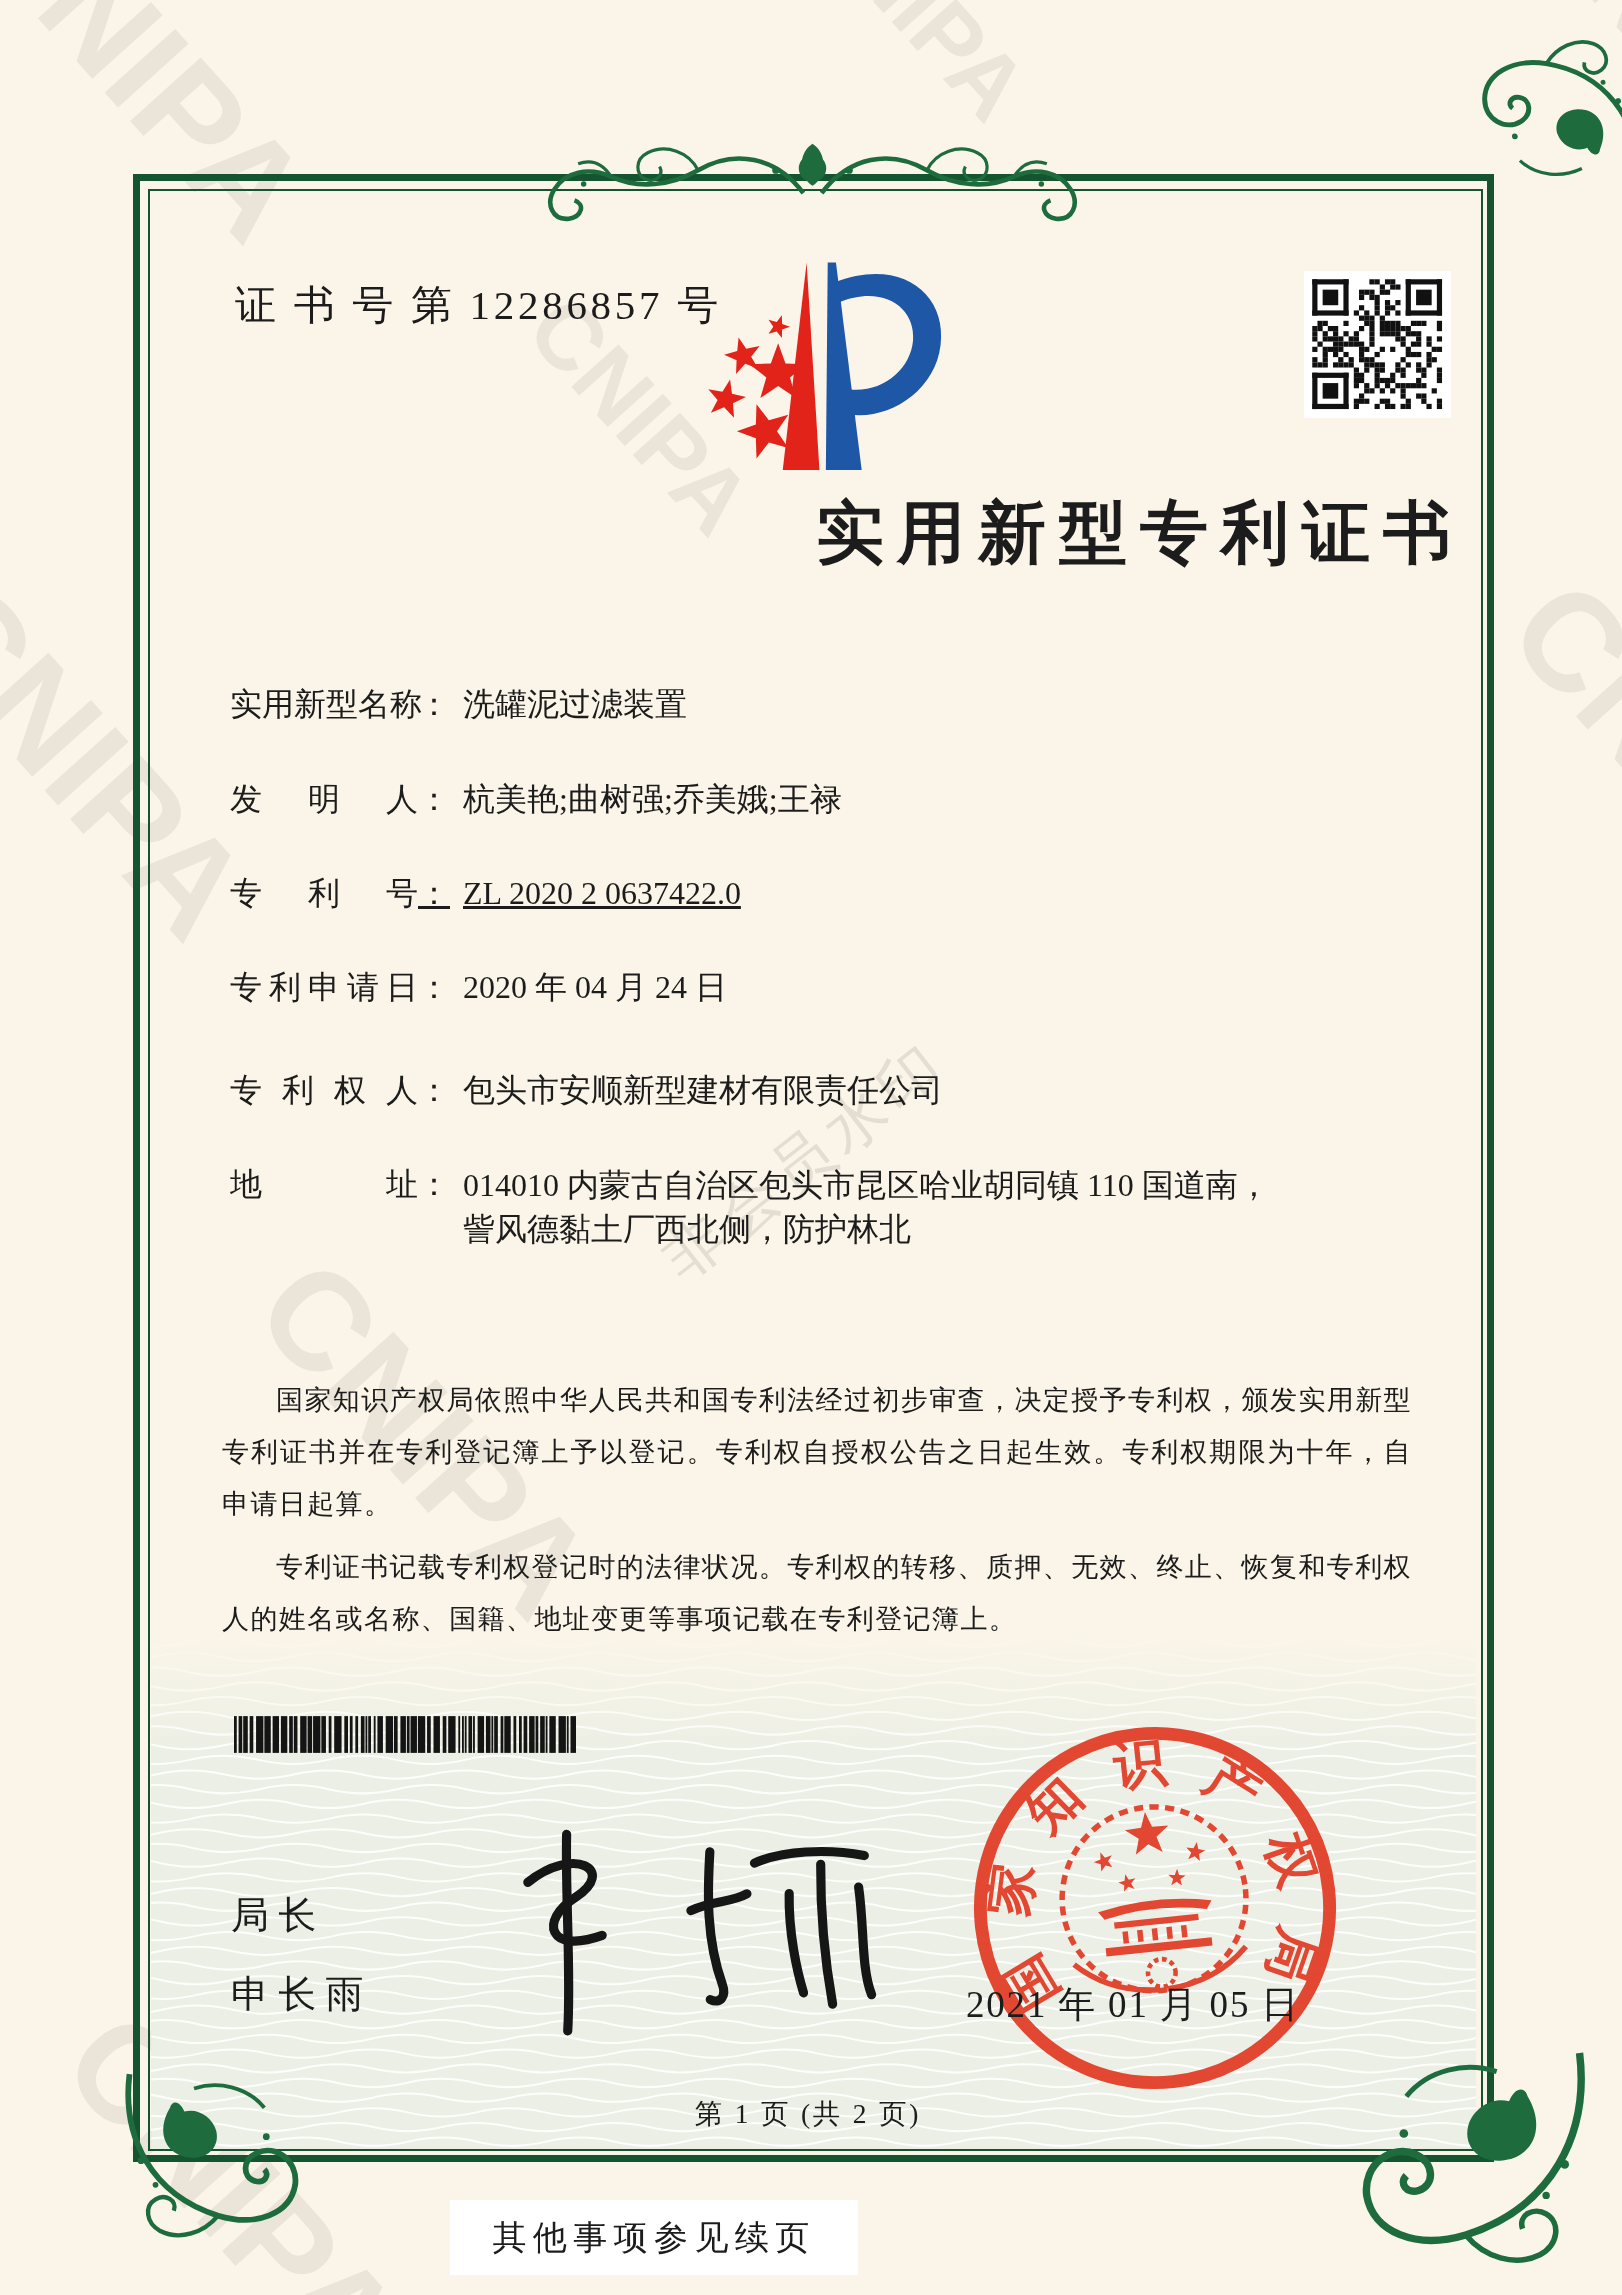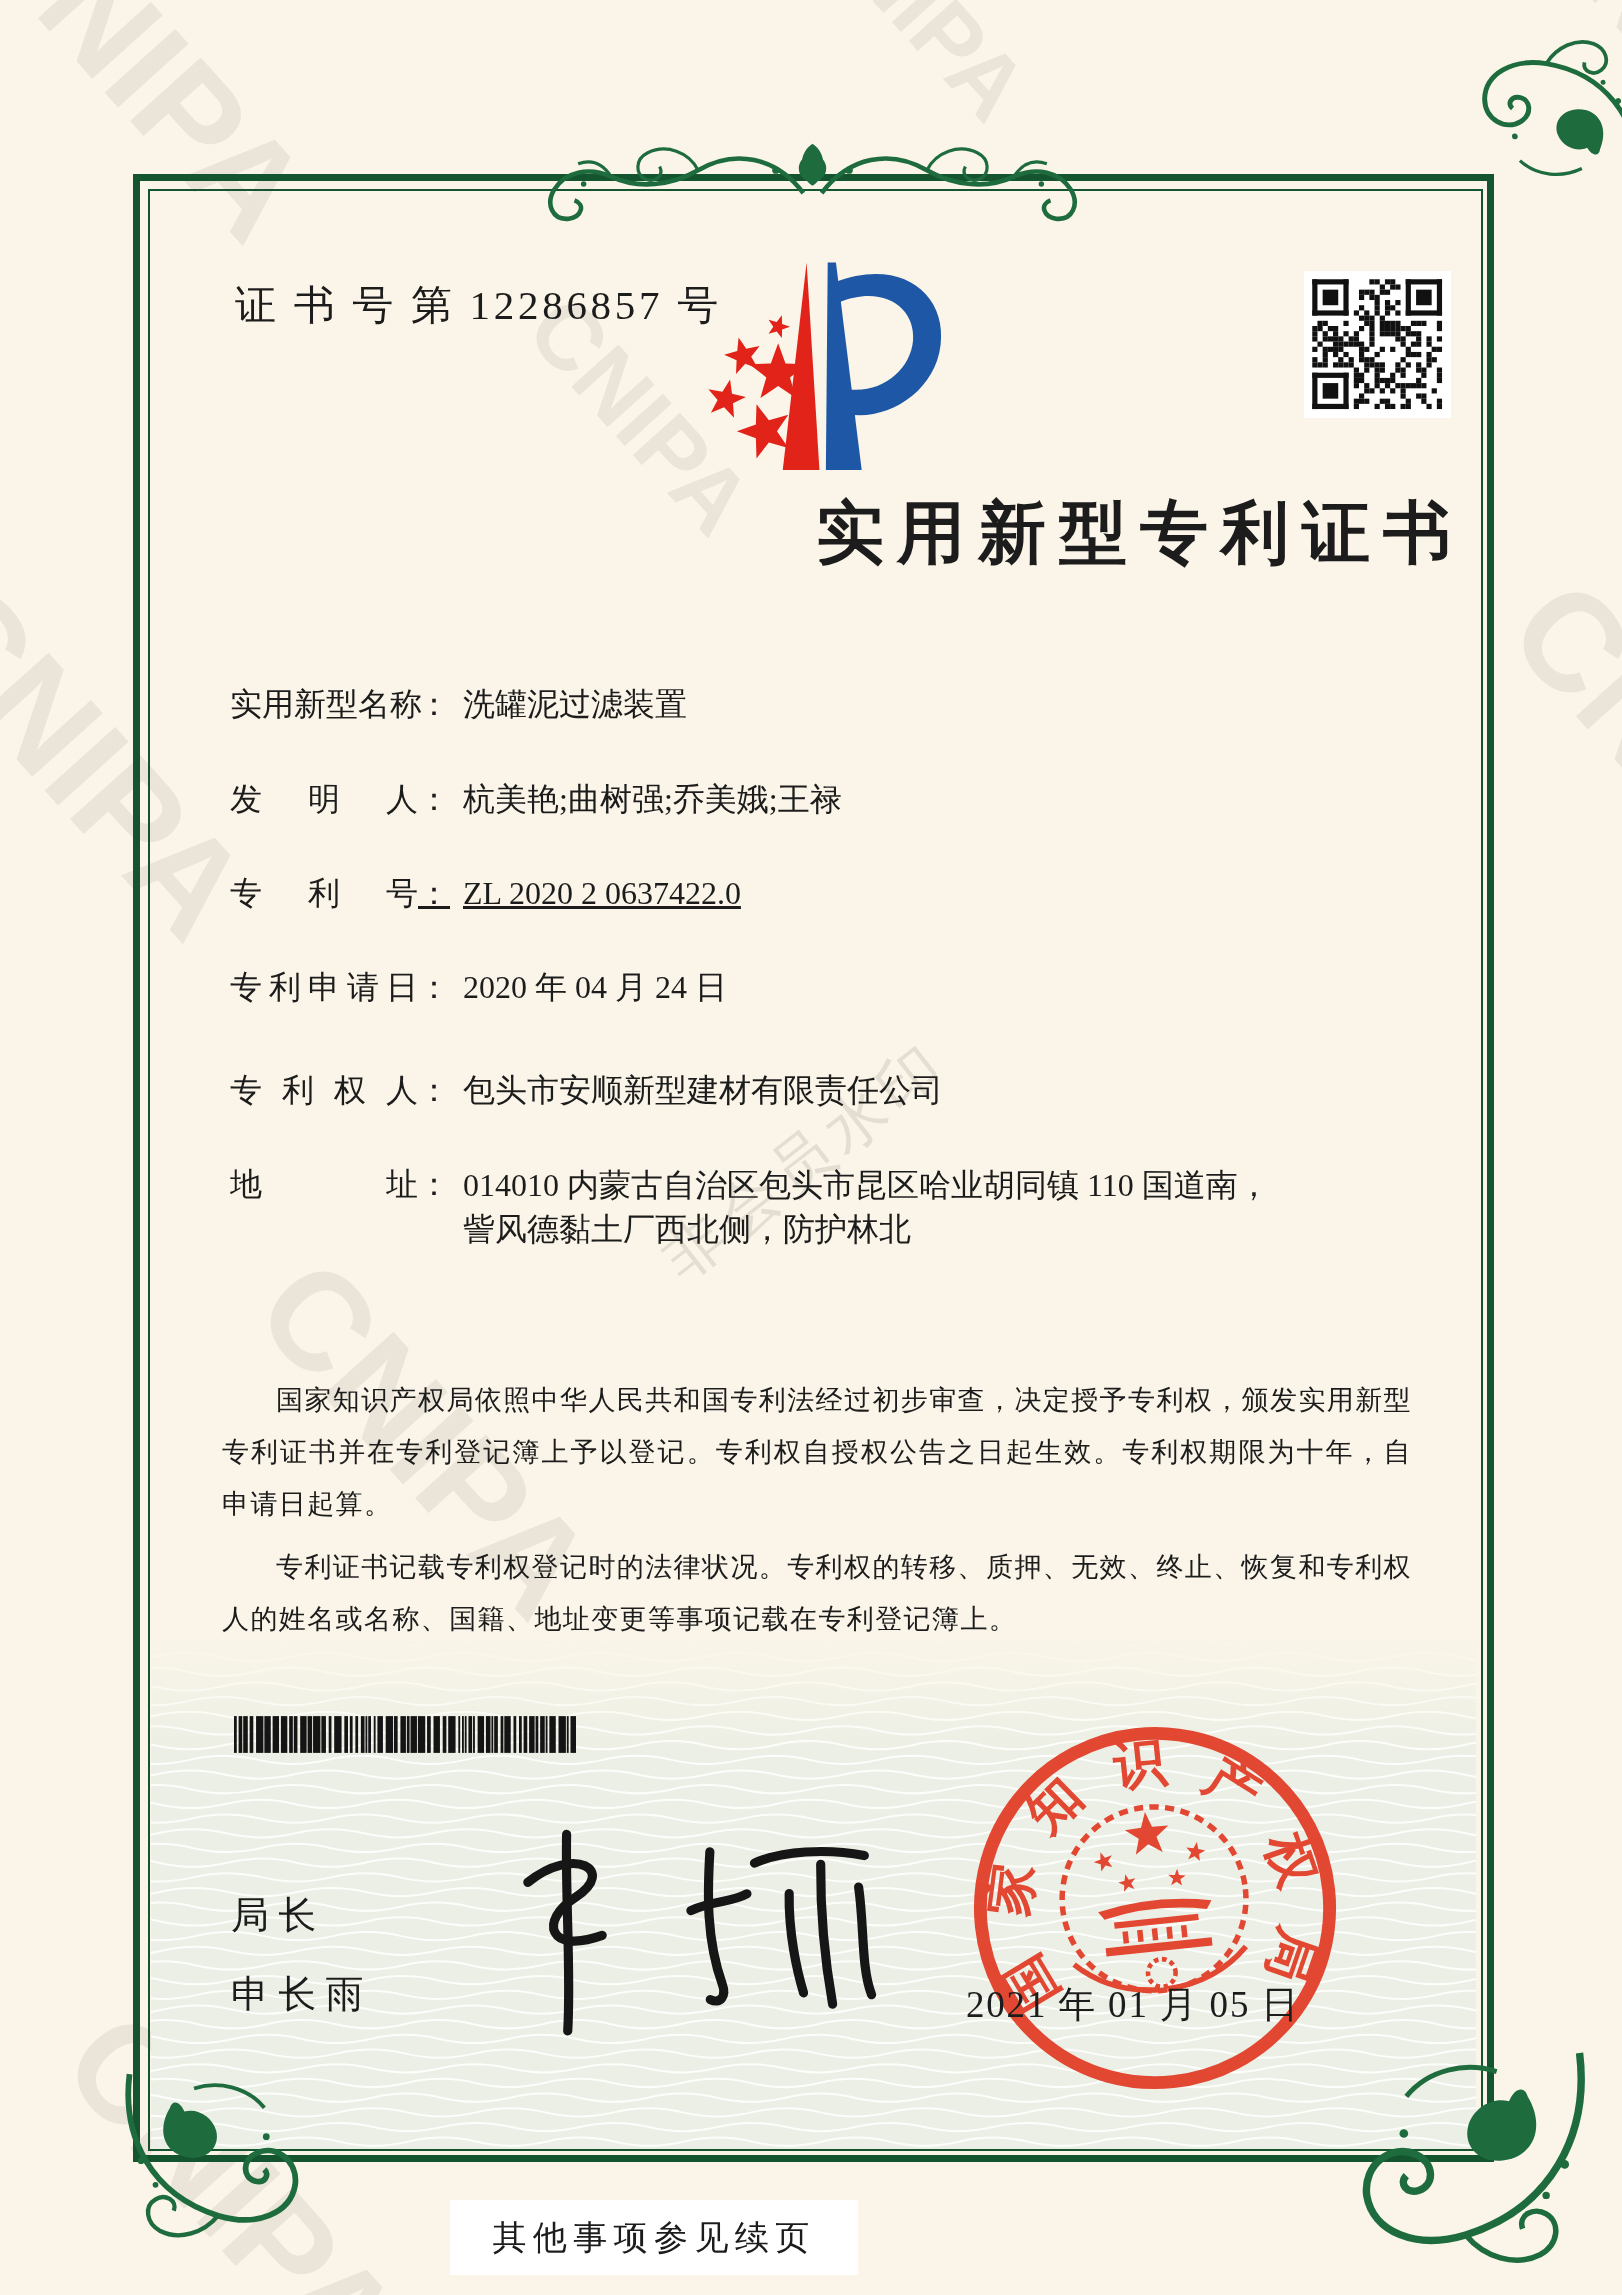--- a/index.html
+++ b/index.html
@@ -512,17 +512,18 @@
         <rect x="236" y="232" width="6" height="13" stroke="none"></rect>
         <rect x="152" y="248" width="116" height="9" stroke="none"></rect>
         <circle cx="210" cy="281" r="15" fill="none" stroke-width="5" stroke-dasharray="5 4"></circle>
         <path d="M116,262 Q152,297 206,299" fill="none" stroke-width="6"></path>
         <path d="M304,262 Q268,297 214,299" fill="none" stroke-width="6"></path>
       </g>
     </g>
   </svg>
   <div class="seal-date">2021 年 01 月 05 日</div>
 
+  <div class="page-num">第 1 页 (共 2 页)</div>
   <div class="foot-note">
     <span>其他事项参见续页</span>
   </div>
 </div>
 
 
 </body></html>

